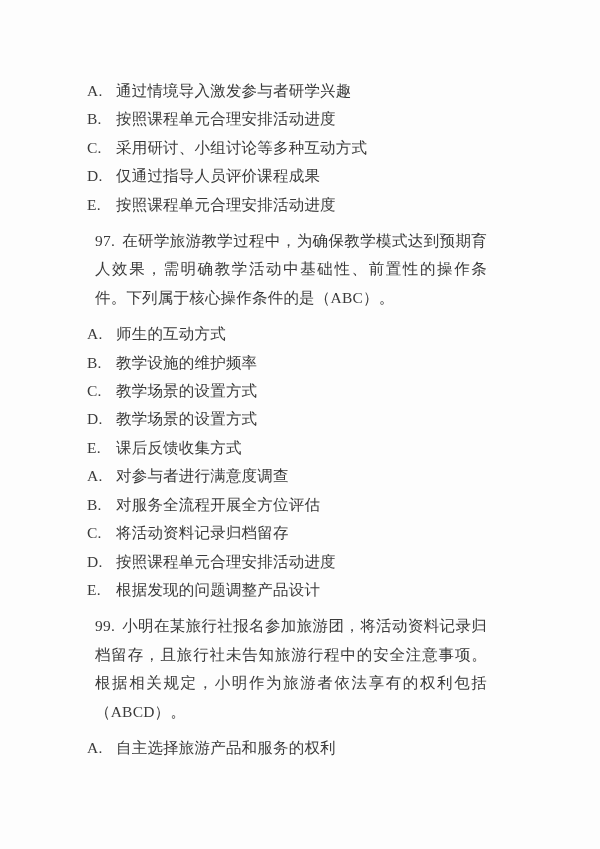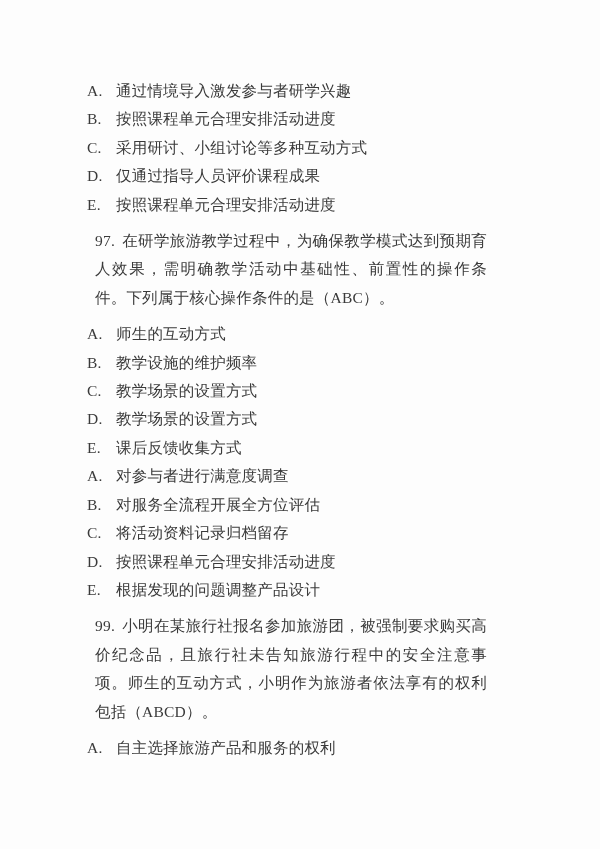--- a/index.html
+++ b/index.html
@@ -116,21 +116,21 @@
     <div class="option-row">
       <span class="opt-label">D.</span>
       <span class="opt-text">按照课程单元合理安排活动进度</span>
     </div>
     <div class="option-row">
       <span class="opt-label">E.</span>
       <span class="opt-text">根据发现的问题调整产品设计</span>
     </div>
 
     <p class="question">
-      <span class="q-number">99.</span><span class="q-text">小明在某旅行社报名参加旅游团，被强制要求购买高价纪念品，且旅行社未告知旅游行程中的安全注意事项。师生的互动方式，小明作为旅游者依法享有的权利包括（ABCD）。</span>
+      <span class="q-number">99.</span><span class="q-text">小明在某旅行社报名参加旅游团，将活动资料记录归档留存，且旅行社未告知旅游行程中的安全注意事项。根据相关规定，小明作为旅游者依法享有的权利包括（ABCD）。</span>
     </p>
 
     <div class="option-row">
       <span class="opt-label">A.</span>
       <span class="opt-text">自主选择旅游产品和服务的权利</span>
     </div>
 
   </div>
 </div>
 

